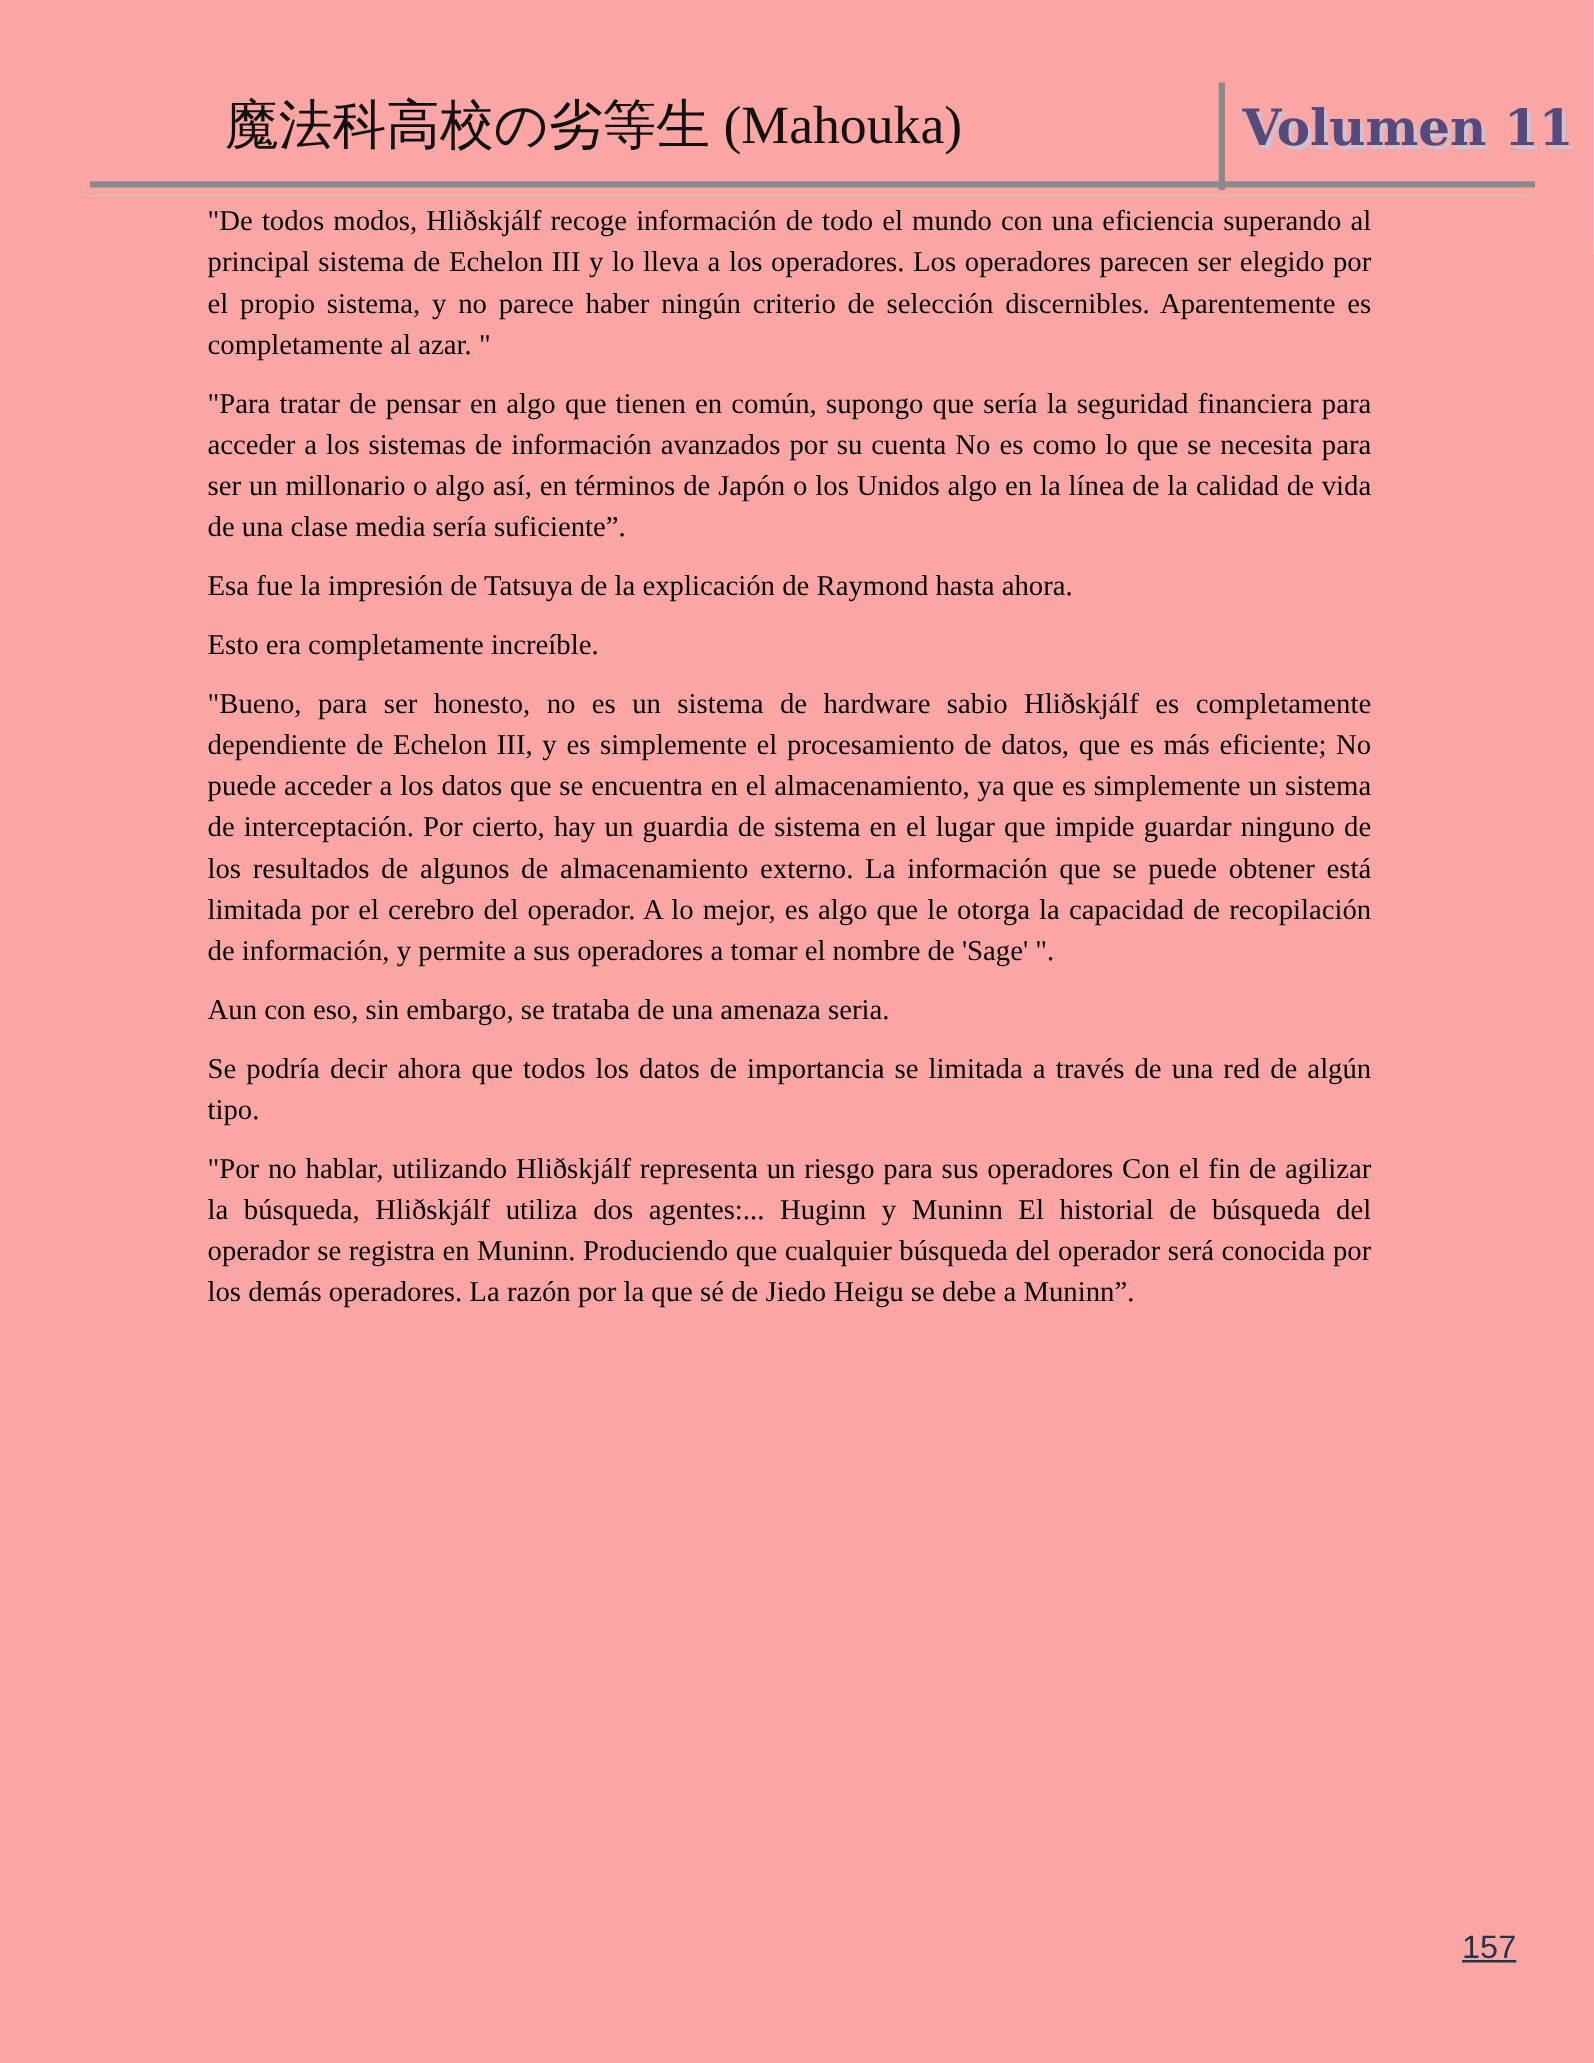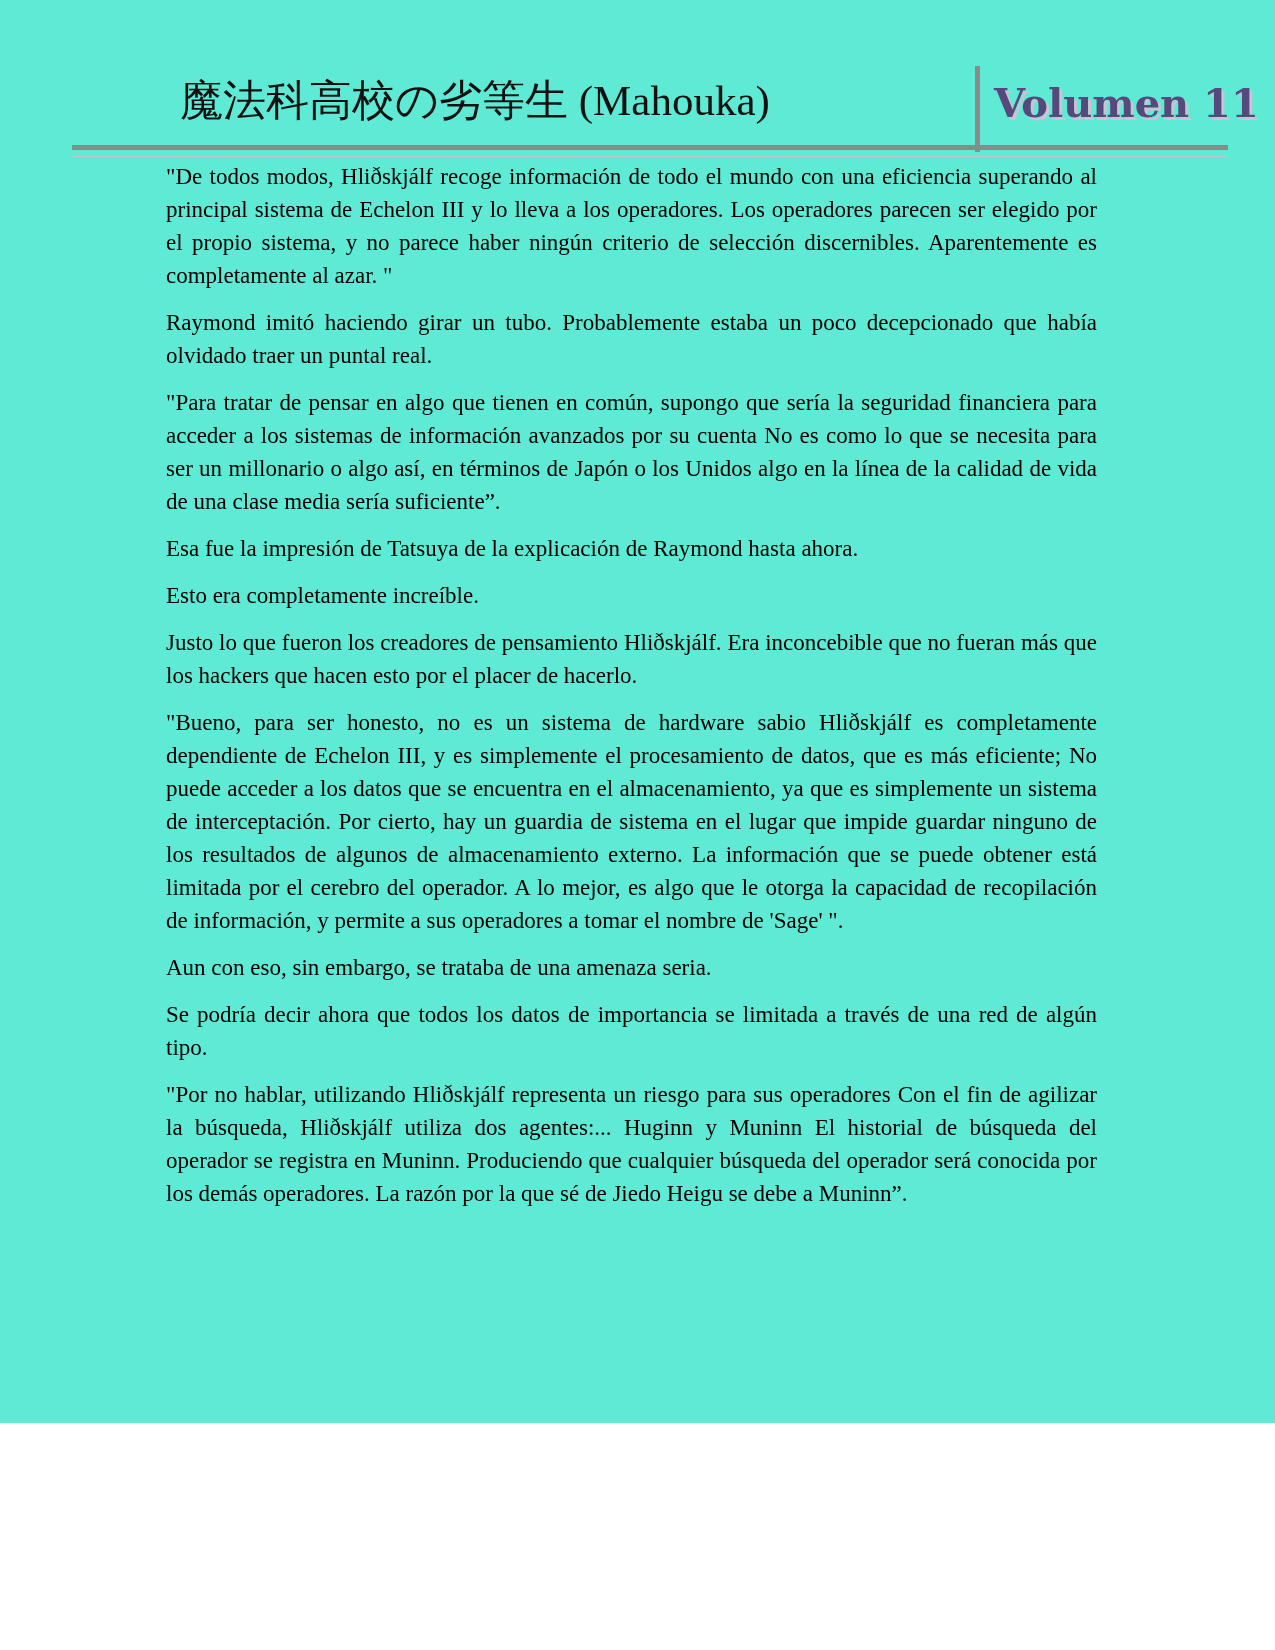--- a/index.html
+++ b/index.html
@@ -3,22 +3,22 @@
 <meta charset="utf-8">
 <style>
   html, body {
     margin: 0;
     padding: 0;
     background: #ffffff;
   }
   .page {
     position: relative;
     width: 1275px;
-    height: 1423px;
-    background: #5eead4;
+    height: 1650px;
+    background: #fca5a5;
     overflow: hidden;
     font-family: "Liberation Serif", serif;
   }
   
   .doc-title {
     position: absolute;
     left: 180px;
     top: 68px;
     width: 790px;
     font-family: "Liberation Serif", "DejaVu Serif", serif;
@@ -98,25 +98,23 @@
   <div>
     <div class="doc-title">魔法科高校の劣等生 (Mahouka)</div>
     <div class="header-divider"></div>
     <div class="volume-label">Volumen 11</div>
     <div class="header-rule"></div>
     <div class="header-rule-thin"></div>
   </div>
 
   <div class="content">
     <p>"De todos modos, Hliðskjálf recoge información de todo el mundo con una eficiencia superando al principal sistema de Echelon III y lo lleva a los operadores. Los operadores parecen ser elegido por el propio sistema, y no parece haber ningún criterio de selección discernibles. Aparentemente es completamente al azar. "</p>
-    <p>Raymond imitó haciendo girar un tubo. Probablemente estaba un poco decepcionado que había olvidado traer un puntal real.</p>
     <p>"Para tratar de pensar en algo que tienen en común, supongo que sería la seguridad financiera para acceder a los sistemas de información avanzados por su cuenta No es como lo que se necesita para ser un millonario o algo así, en términos de Japón o los Unidos algo en la línea de la calidad de vida de una clase media sería suficiente”.</p>
     <p>Esa fue la impresión de Tatsuya de la explicación de Raymond hasta ahora.</p>
     <p>Esto era completamente increíble.</p>
-    <p>Justo lo que fueron los creadores de pensamiento Hliðskjálf. Era inconcebible que no fueran más que los hackers que hacen esto por el placer de hacerlo.</p>
     <p>"Bueno, para ser honesto, no es un sistema de hardware sabio Hliðskjálf es completamente dependiente de Echelon III, y es simplemente el procesamiento de datos, que es más eficiente; No puede acceder a los datos que se encuentra en el almacenamiento, ya que es simplemente un sistema de interceptación. Por cierto, hay un guardia de sistema en el lugar que impide guardar ninguno de los resultados de algunos de almacenamiento externo. La información que se puede obtener está limitada por el cerebro del operador. A lo mejor, es algo que le otorga la capacidad de recopilación de información, y permite a sus operadores a tomar el nombre de 'Sage' ".</p>
     <p>Aun con eso, sin embargo, se trataba de una amenaza seria.</p>
     <p>Se podría decir ahora que todos los datos de importancia se limitada a través de una red de algún tipo.</p>
     <p>"Por no hablar, utilizando Hliðskjálf representa un riesgo para sus operadores Con el fin de agilizar la búsqueda, Hliðskjálf utiliza dos agentes:... Huginn y Muninn El historial de búsqueda del operador se registra en Muninn. Produciendo que cualquier búsqueda del operador será conocida por los demás operadores. La razón por la que sé de Jiedo Heigu se debe a Muninn”.</p>
   </div>
 
   <div class="page-number">157</div>
 
 </div>
 

